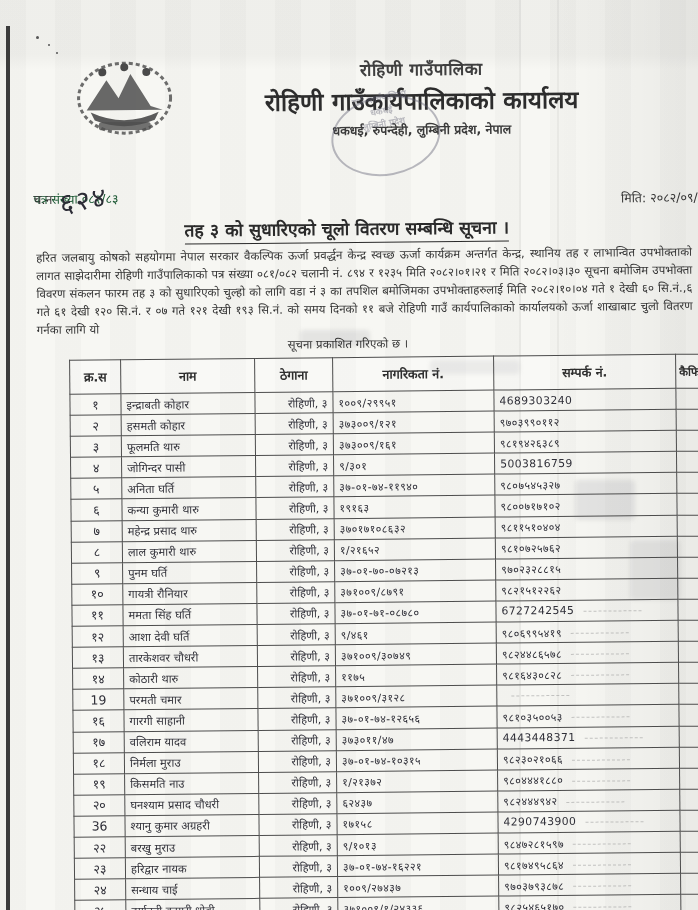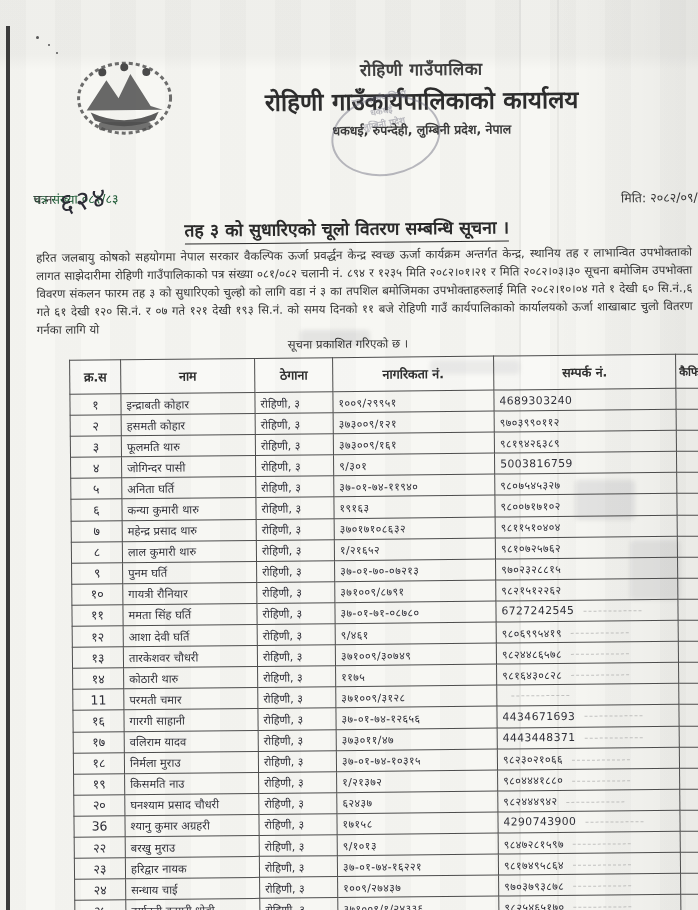--- a/index.html
+++ b/index.html
@@ -50,21 +50,21 @@
   .body-last{position:absolute;left:0;top:336px;width:100%;text-align:center;
     font-size:11.6px;color:#343434;}
 
   
   table{position:absolute;left:70px;top:357px;border-collapse:collapse;table-layout:fixed;width:696px;}
   th,td{border:1.2px solid #4d4d4d;overflow:hidden;white-space:nowrap;}
   thead th{height:31px;font-size:12.5px;font-weight:bold;color:#2e2e2e;background:rgba(255,255,255,.25);}
   tbody td{height:20.1px;font-size:11px;color:#2f2f38;padding:0 5px;}
   td.c-sn{text-align:center;font-size:12.5px;padding:0;}
   td.c-name{font-size:11.3px;color:#33333b;}
-  td.c-addr{font-size:11px;}
+  td.c-addr{font-size:11px;text-align:right;}
   td.c-cit,td.c-con{font-size:10.8px;letter-spacing:.4px;}
   th.h-remark{text-align:left;padding-left:3px;font-size:11.5px;}
   .dash{display:inline-block;width:58px;border-bottom:1px dashed #9a9a9a;
     margin-left:9px;vertical-align:middle;opacity:.55;}
 </style>
 </head>
 <body>
 
 <div class="scan-texture"></div>
 <div class="scan-edge-left"></div>
@@ -241,33 +241,33 @@
         </tr>
         <tr>
           <td class="c-sn">१४</td>
           <td class="c-name">कोठारी थारु</td>
           <td class="c-addr">रोहिणी, ३</td>
           <td class="c-cit">११७५</td>
           <td class="c-con"><span>९८१६४३०८२८</span><span class="dash"></span></td>
           <td class="c-rem"></td>
         </tr>
         <tr>
-          <td class="c-sn">11</td>
+          <td class="c-sn">19</td>
           <td class="c-name">परमती चमार</td>
           <td class="c-addr">रोहिणी, ३</td>
           <td class="c-cit">३७१००९/३१२८</td>
           <td class="c-con"><span></span><span class="dash"></span></td>
           <td class="c-rem"></td>
         </tr>
         <tr>
           <td class="c-sn">१६</td>
           <td class="c-name">गारगी साहानी</td>
           <td class="c-addr">रोहिणी, ३</td>
           <td class="c-cit">३७-०१-७४-१२६५६</td>
-          <td class="c-con"><span>4434671693</span><span class="dash"></span></td>
+          <td class="c-con"><span>९८१०३५००५३</span><span class="dash"></span></td>
           <td class="c-rem"></td>
         </tr>
         <tr>
           <td class="c-sn">१७</td>
           <td class="c-name">वलिराम यादव</td>
           <td class="c-addr">रोहिणी, ३</td>
           <td class="c-cit">३७३०११/४७</td>
           <td class="c-con"><span>4443448371</span><span class="dash"></span></td>
           <td class="c-rem"></td>
         </tr>

